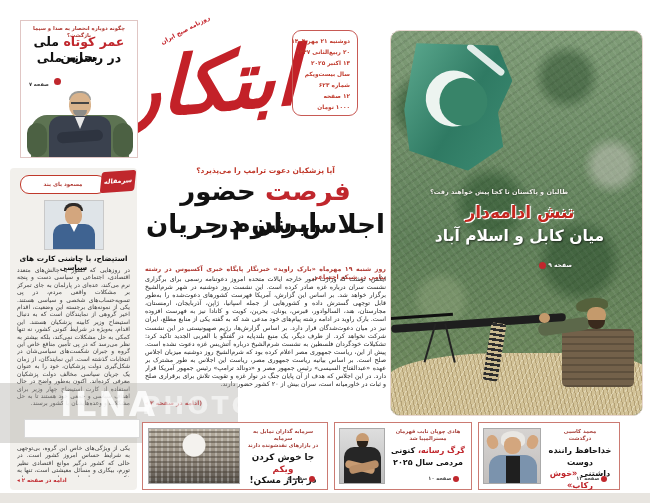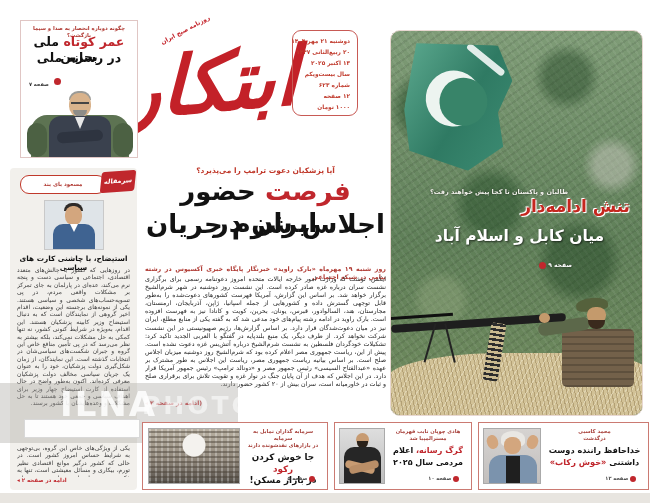--- a/index.html
+++ b/index.html
@@ -97,21 +97,21 @@
           linear-gradient(180deg,#7f9c77 0%,#5f7f58 55%,#718b5e 100%);}
   #flag{left:14px;top:10px;width:104px;height:128px;transform:rotate(7deg);
         background:linear-gradient(115deg,#5aa78d,#2f7a63 55%,#3c8b72);
         clip-path:polygon(4% 6%,82% 0,100% 26%,90% 52%,99% 78%,68% 100%,10% 90%,0 58%);}
   #flag-cres{left:20px;top:30px;width:56px;height:56px;background:#edf4f0;border-radius:50%;}
   #flag-cres-cut{left:34px;top:36px;width:48px;height:48px;background:#388469;border-radius:50%;}
   #flag-streak{left:52px;top:12px;width:46px;height:7px;background:rgba(255,255,255,.85);
         border-radius:4px;transform:rotate(32deg);}
   #ps-kicker{right:12px;top:157px;width:200px;text-align:left;font-size:6.5px;font-weight:bold;
         color:#f2f2ec;text-shadow:0 0 2px rgba(0,0,0,.65);}
-  #ps-title-red{right:12px;top:165px;width:220px;text-align:right;font-size:17px;font-weight:900;
+  #ps-title-red{right:12px;top:171px;width:220px;text-align:center;font-size:17px;font-weight:900;
         color:#c5271f;text-shadow:1px 1px 0 #fff,-1px -1px 0 #fff,0 0 3px rgba(255,255,255,.8);}
   #ps-title-white{right:10px;top:196px;width:225px;text-align:center;font-size:15.5px;font-weight:900;
         color:#fff;text-shadow:1px 1px 2px rgba(0,0,0,.6);}
   #ps-page{right:70px;top:230px;font-size:6px;font-weight:bold;color:#fff;
         text-shadow:0 0 2px rgba(0,0,0,.6);}
   
   #straw{left:-4px;bottom:0;width:260px;height:62px;background:#d2c297;
         border-radius:45% 30% 0 0/26px 18px 0 0;
         background-image:repeating-linear-gradient(78deg,rgba(120,96,52,.35) 0 1px,transparent 1px 4px),
           repeating-linear-gradient(-60deg,rgba(255,255,240,.3) 0 1px,transparent 1px 5px);}
@@ -272,21 +272,21 @@
   <div class="abs ltr" id="wm-ilna">ILNA</div>
   <div class="abs ltr" id="wm-photo">PHOTO</div>
   <div class="abs" id="wm-strip"></div>
 
   <div class="abs bbox" style="left:142px;width:186px;">
     <div class="abs bphoto" id="city-photo"></div>
     <div class="txt" style="left:100px;right:4px;">
       <div class="bk">سرمایه گذاران تمایل به سرمایه</div>
       <div class="bk">در بازارهای نقدشونده دارند</div>
       <div class="bt">
-        <span>جا خوش کردن </span><span class="red">رکود</span><span></span><br>
+        <span>جا خوش کردن </span><span class="red">ویکم</span><span></span><br>
         <span>در بازار مسکن!</span><span class="red"></span>
       </div>
       <div class="bpage">
         <span class="badge-dot" style="width:6px;height:6px;"></span>
         <span>صفحه ۵</span>
       </div>
     </div>
   </div>
 
   <div class="abs bbox" style="left:334px;width:138px;">
@@ -294,31 +294,31 @@
       <div class="abs bb-head"></div>
       <div class="abs bb-beard"></div>
       <div class="abs bb-body"></div>
       <div class="abs bb-arm1"></div>
       <div class="abs bb-arm2"></div>
     </div>
     <div class="txt" style="left:54px;right:4px;">
       <div class="bk">هادی چوپان نایب قهرمان</div>
       <div class="bk">مسترالمپیا شد</div>
       <div class="bt" style="font-size:8px;">
-        <span></span><span class="red">گرگ رسانه،</span><span> اعلام</span><br>
+        <span></span><span class="red">گرگ رسانه،</span><span> کنونی</span><br>
         <span>مردمی سال ۲۰۲۵</span><span class="red"></span>
       </div>
       <div class="bpage">
         <span class="badge-dot" style="width:6px;height:6px;"></span>
         <span>صفحه ۱۰</span>
       </div>
     </div>
   </div>
 
-  <div class="abs bbox" style="left:478px;width:171px;">
+  <div class="abs bbox" style="left:478px;width:142px;">
     <div class="abs bphoto" id="actor-photo">
       <div class="abs ac-hair"></div>
       <div class="abs ac-hand1"></div>
       <div class="abs ac-hand2"></div>
       <div class="abs ac-face"></div>
       <div class="abs ac-shirt"></div>
       <div class="abs ac-under"></div>
     </div>
     <div class="txt" style="left:66px;right:4px;">
       <div class="bk">محمد کاسبی</div>

